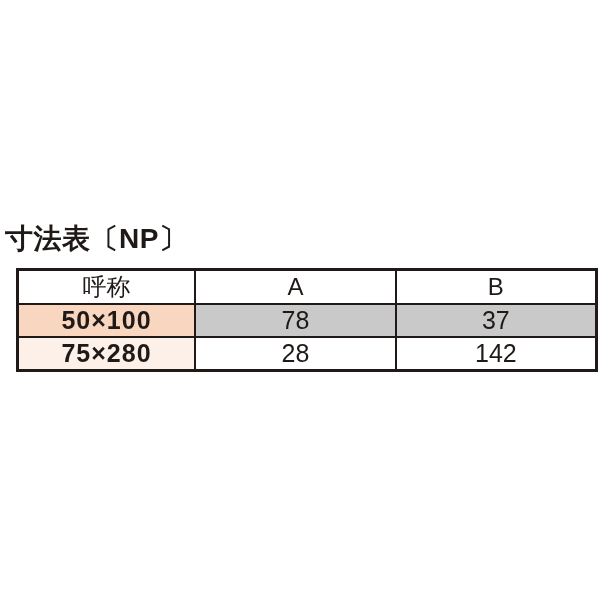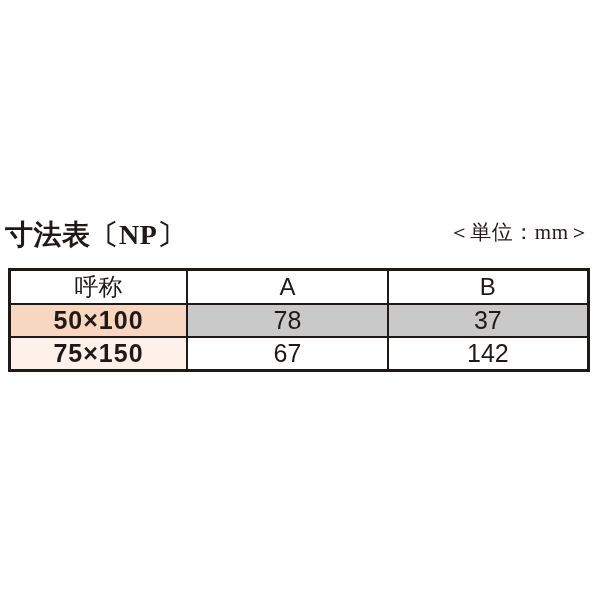--- a/index.html
+++ b/index.html
@@ -17,42 +17,41 @@
     color: var(--text, #1f1a17);
   }
   .header-band {
     position: absolute;
     left: 5px;
     right: 10px;
     top: 220px;
     height: 38px;
     display: flex;
     justify-content: space-between;
-    align-items: flex-start;
-    font-family: Liberation Serif, serif;
+    align-items: center;
   }
   .page-title {
     margin: 0;
     font-size: 28px;
     font-weight: bold;
     letter-spacing: 0.5px;
     line-height: 1.1;
     color: var(--text, #1f1a17);
   }
   .unit-note {
     font-size: 21px;
     font-weight: normal;
     letter-spacing: 0.5px;
     line-height: 1.2;
     padding-bottom: 1px;
     color: var(--text, #1f1a17);
   }
   table.dim-table {
     position: absolute;
-    left: 8px;
+    left: 16px;
     top: 268px;
     width: 582px;
     border-collapse: collapse;
     table-layout: fixed;
     border: 3px solid var(--border, #1f1a17);
   }
   .dim-table th,
   .dim-table td {
     border: 2px solid var(--border, #1f1a17);
     text-align: center;
@@ -84,21 +83,20 @@
   .bg-cream { background: var(--row2-name-bg, #fcf0e8); }
   .bg-white { background: var(--row2-value-bg, #ffffff); }
 </style>
 </head>
 <body>
 
 <div class="canvas">
 
   <div class="header-band">
     <h1 class="page-title">寸法表〔NP〕</h1>
-    <div class="unit-note">＜単位：mm＞</div>
   </div>
 
   <table class="dim-table">
     <colgroup>
       <col class="col-name">
       <col class="col-a">
       <col class="col-b">
     </colgroup>
     <thead>
       <tr>
@@ -107,20 +105,20 @@
         <th>B</th>
       </tr>
     </thead>
     <tbody>
       <tr>
         <td class="name-cell bg-peach">50×100</td>
         <td class="bg-gray">78</td>
         <td class="bg-gray">37</td>
       </tr>
       <tr>
-        <td class="name-cell bg-cream">75×150</td>
-        <td class="bg-white">67</td>
+        <td class="name-cell bg-cream">75×280</td>
+        <td class="bg-white">28</td>
         <td class="bg-white">142</td>
       </tr>
     </tbody>
   </table>
 
 </div>
 
 </body></html>

